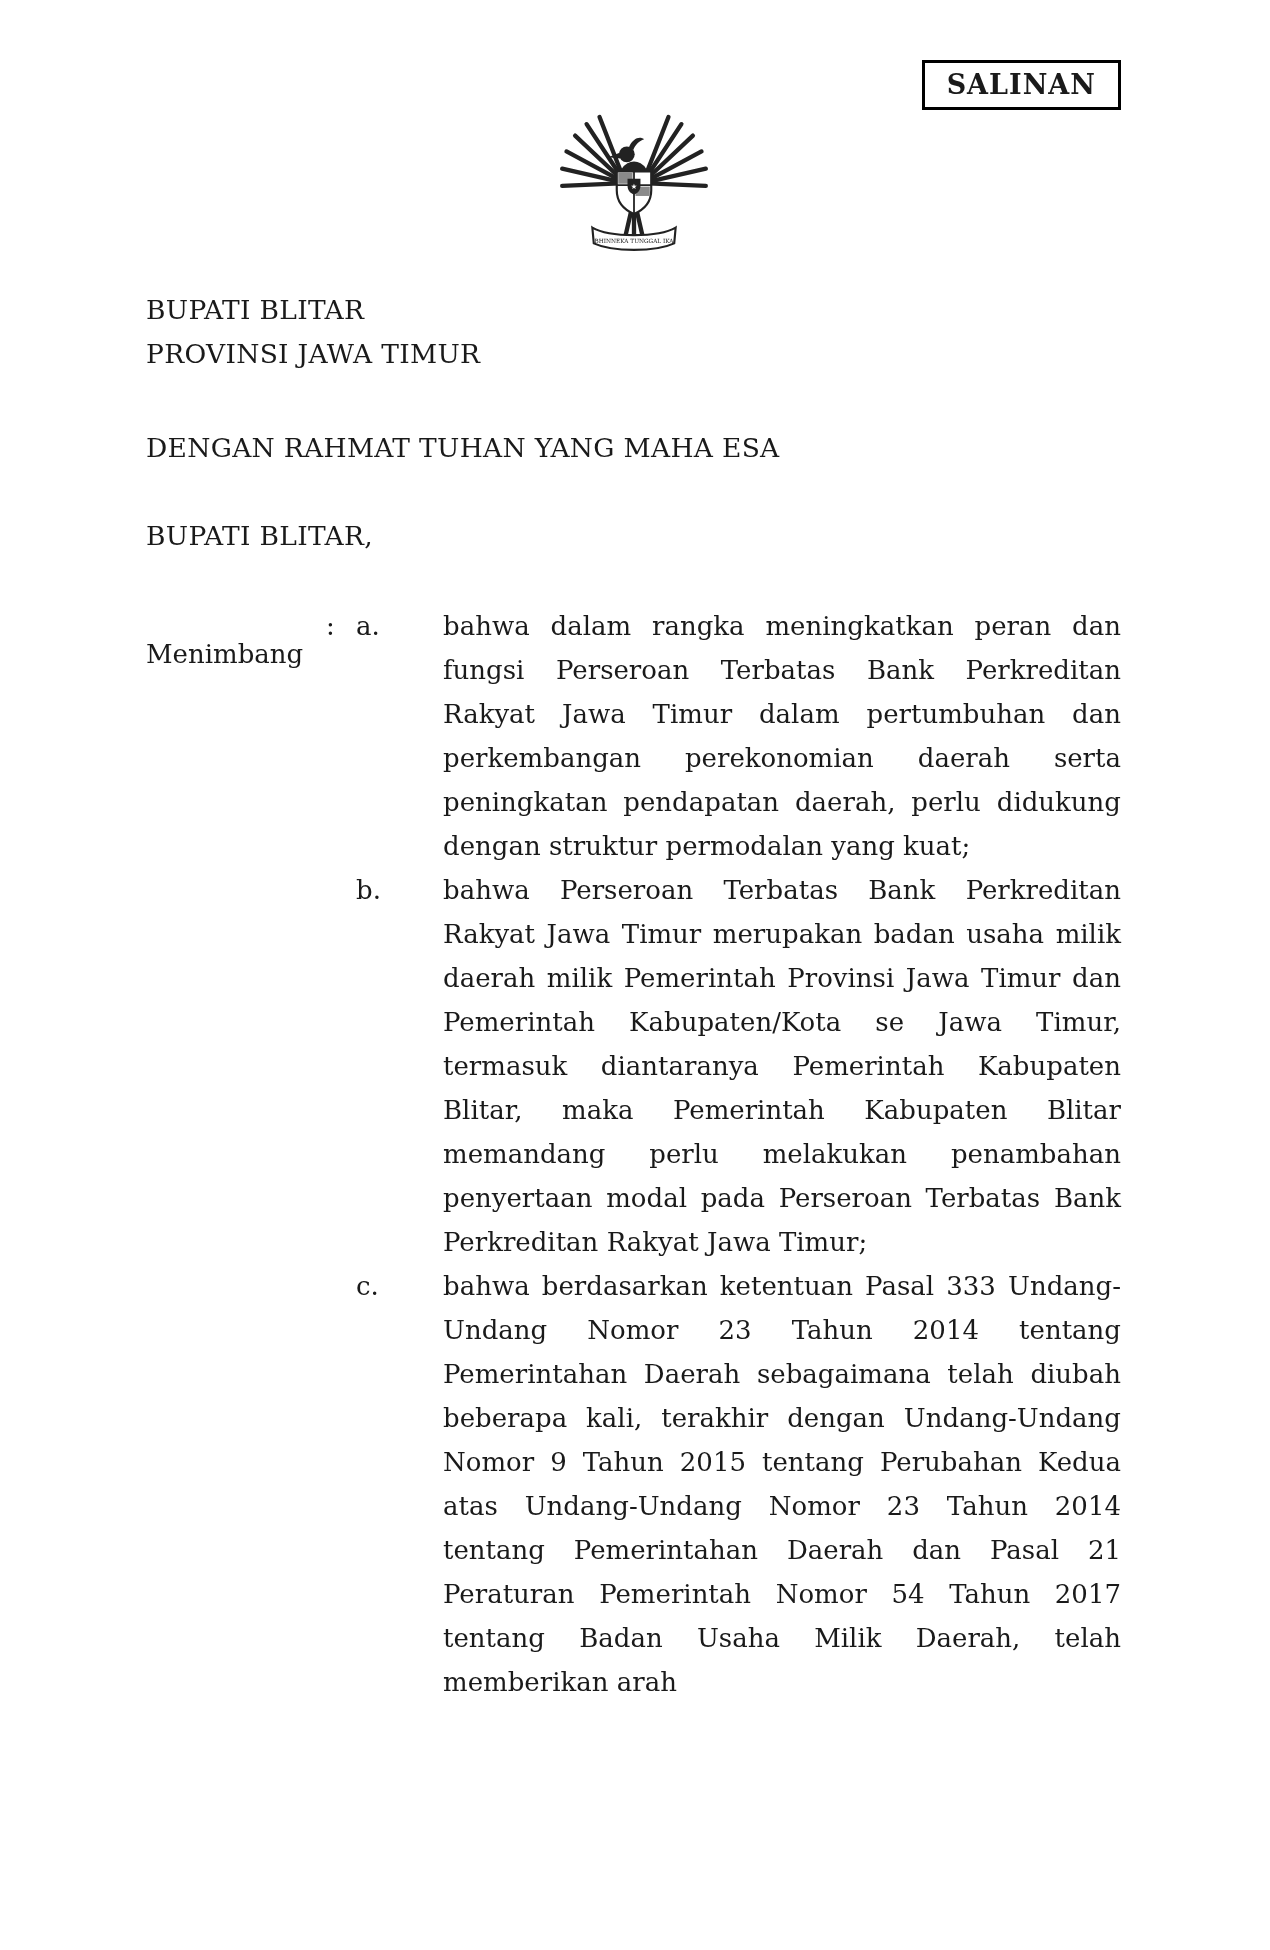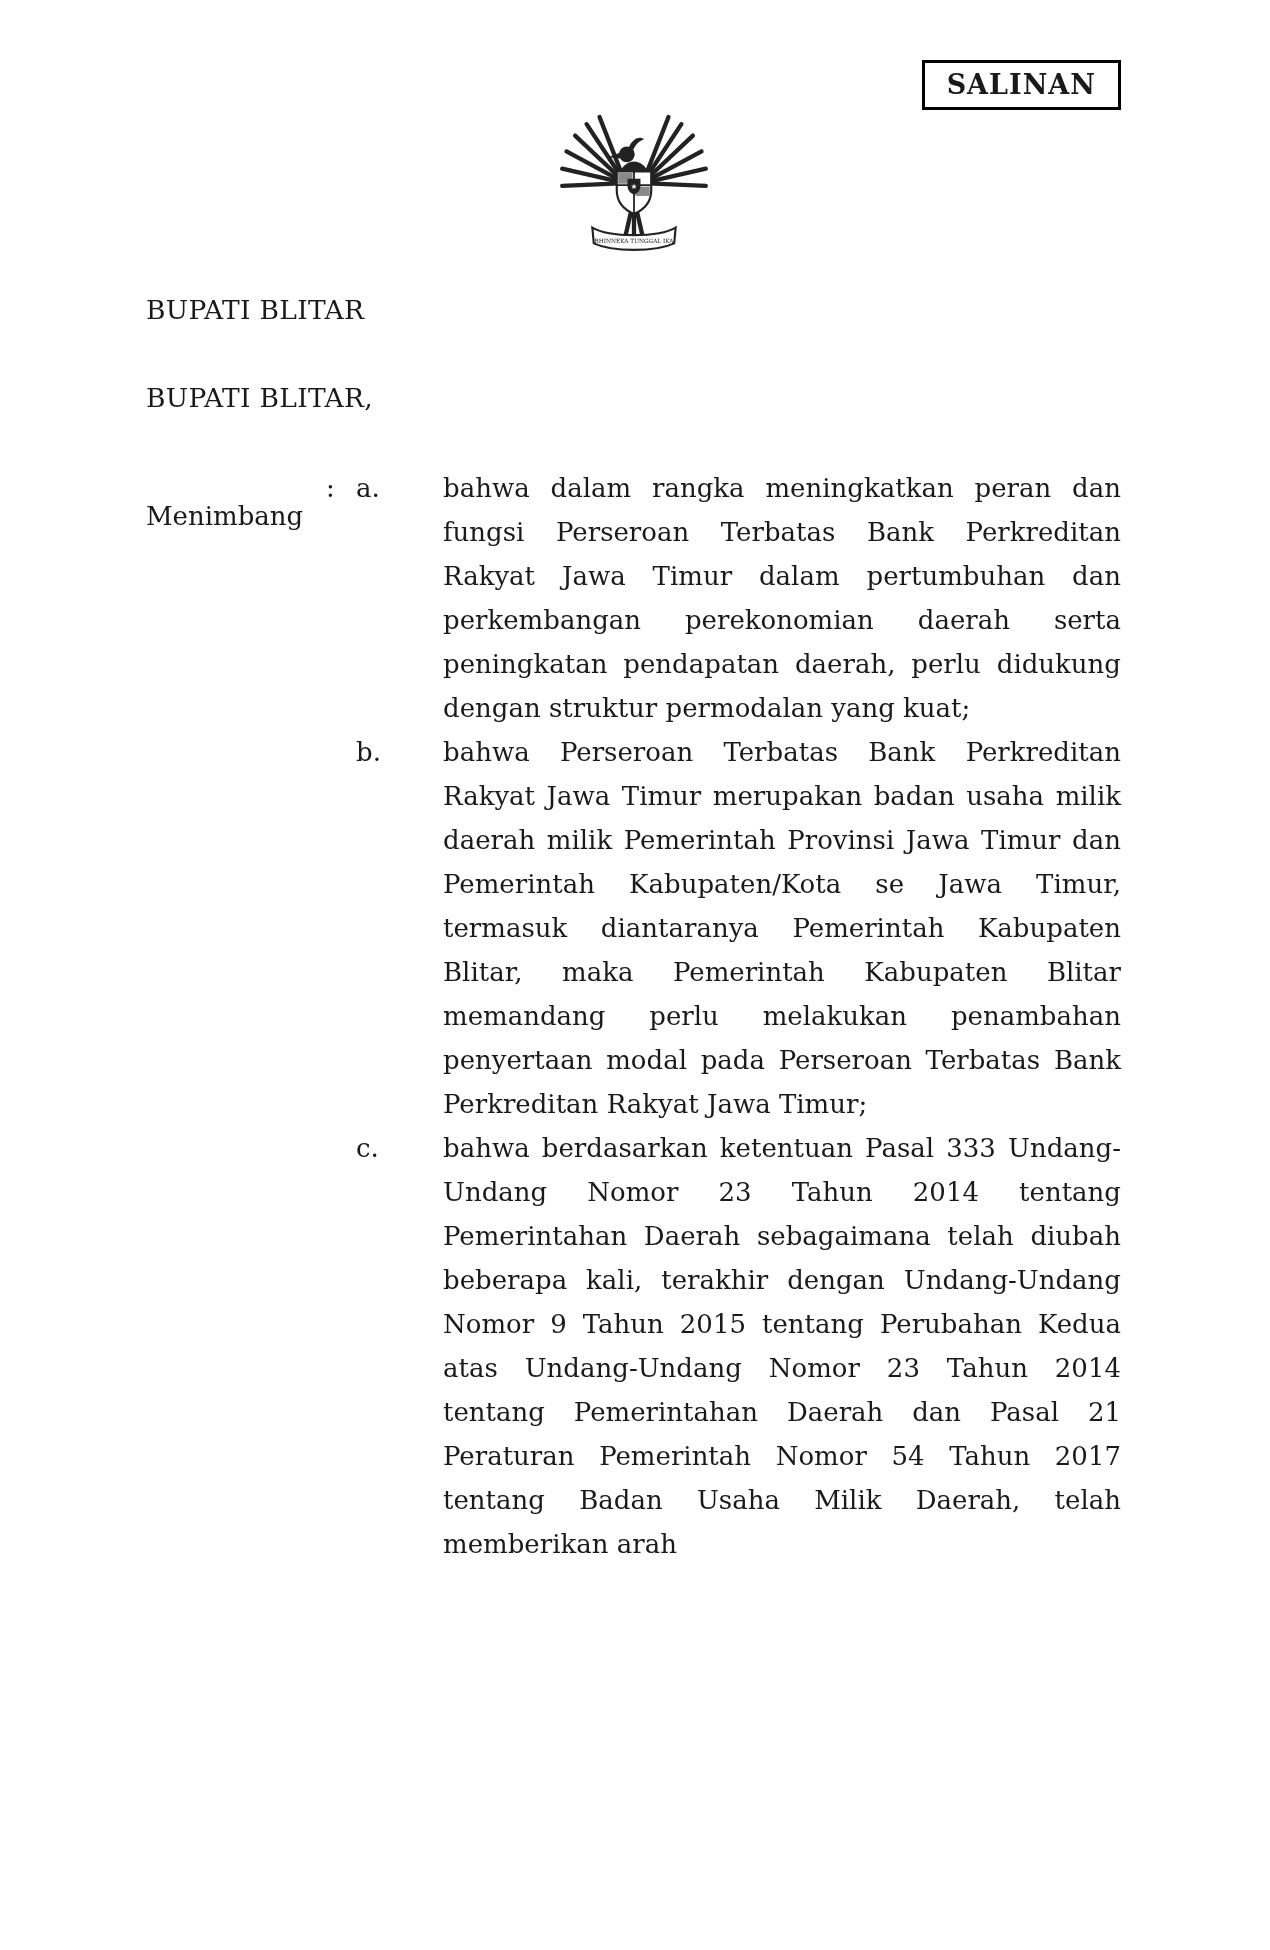--- a/index.html
+++ b/index.html
@@ -109,23 +109,27 @@
       <path d="M101,90 L119,90 L119,100 C119,106 115,110 110,112 C105,110 101,106 101,100 Z" fill="#222222"></path>
       <text x="110" y="104" text-anchor="middle" font-size="10" fill="#ffffff">★</text>
 
       <path d="M52,158 C76,172 144,172 168,158 L166,180 C140,192 80,192 54,180 Z" fill="#ffffff" stroke="#222222" stroke-width="3"></path>
       <text x="110" y="180" text-anchor="middle" font-size="8" fill="#222222">BHINNEKA TUNGGAL IKA</text>
     </svg>
   </div>
 
   <div class="header-block">
     <div class="center-line">BUPATI BLITAR</div>
+    <div class="center-line">PROVINSI JAWA TIMUR</div>
   </div>
 
 
+  <div class="invocation-block">
+    <div class="center-line">DENGAN RAHMAT TUHAN YANG MAHA ESA</div>
+  </div>
 
   <div class="authority-block">
     <div class="center-line">BUPATI BLITAR,</div>
   </div>
 
   <div class="considering">
     <div class="c-label">Menimbang</div>
     <div class="c-colon">:</div>
     <div class="c-items">
       <div class="item">

